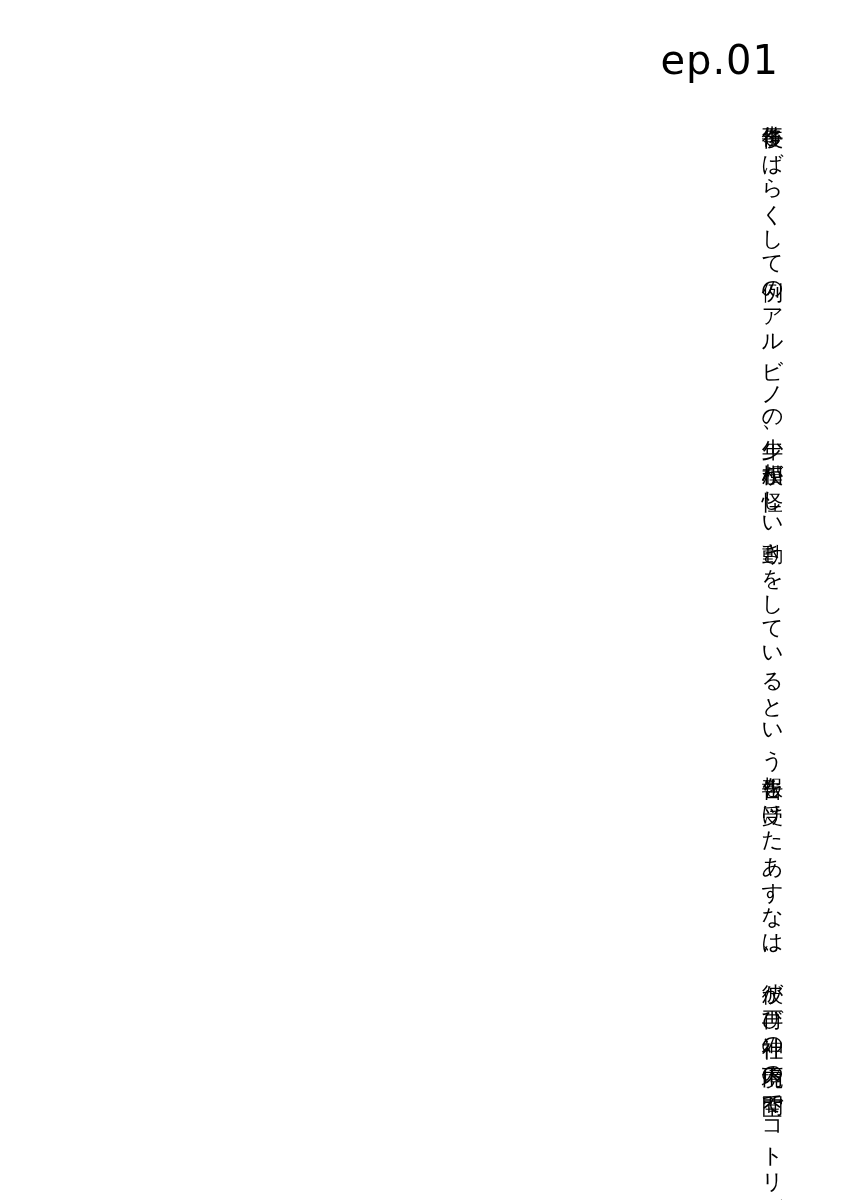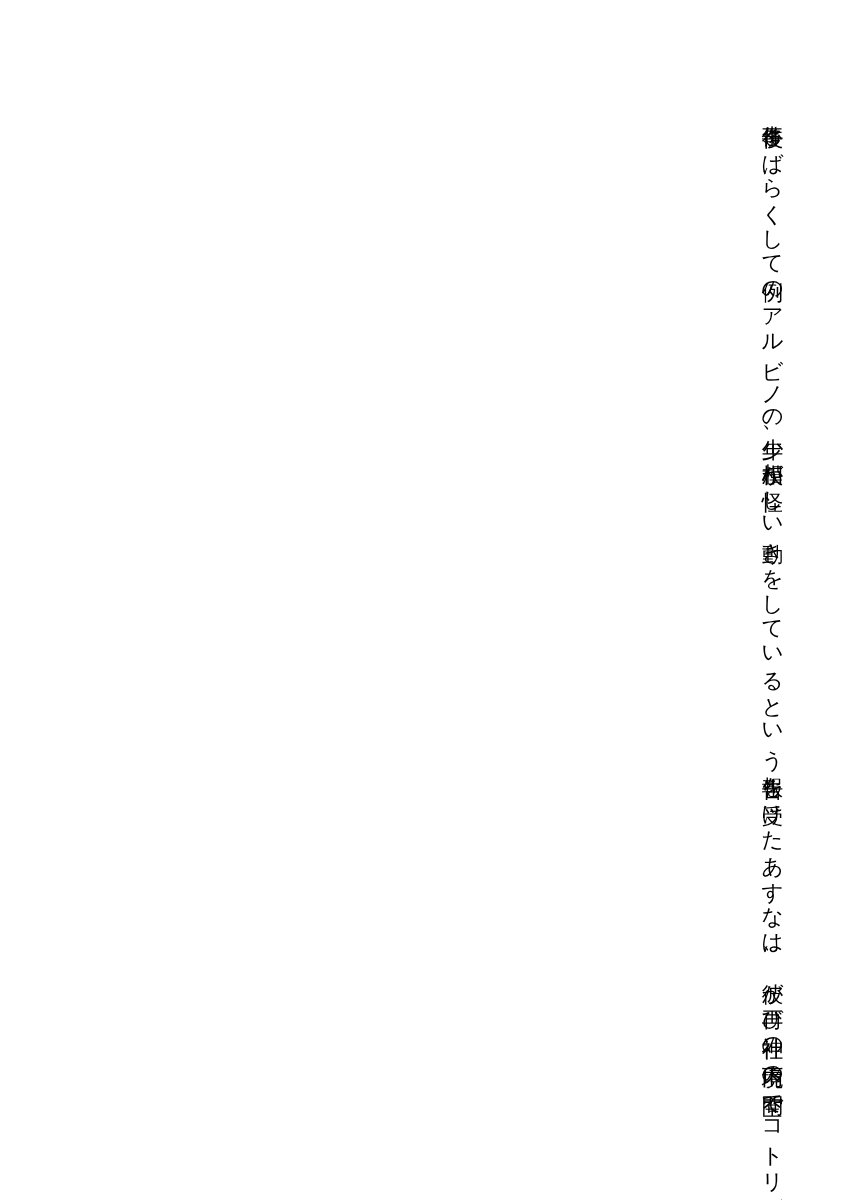--- a/index.html
+++ b/index.html
@@ -61,19 +61,20 @@
   }
   .vline + .vline {
     margin-right: 0;
   }
 </style>
 </head>
 <body>
 
 <div class="page">
 
+  <div class="episode-label">ep.01</div>
 
   <div class="vtext-block" id="vtext">
       <div class="vline">事件後しばらくして例のアルビノの少年、相模が怪しい動きをしているという報告を</div>
       <div class="vline">受けたあすなは、彼が再び神社の境内下の空間でコトリバコを制作しているところに</div>
     </div>
 
 </div>
 
 </body></html>

